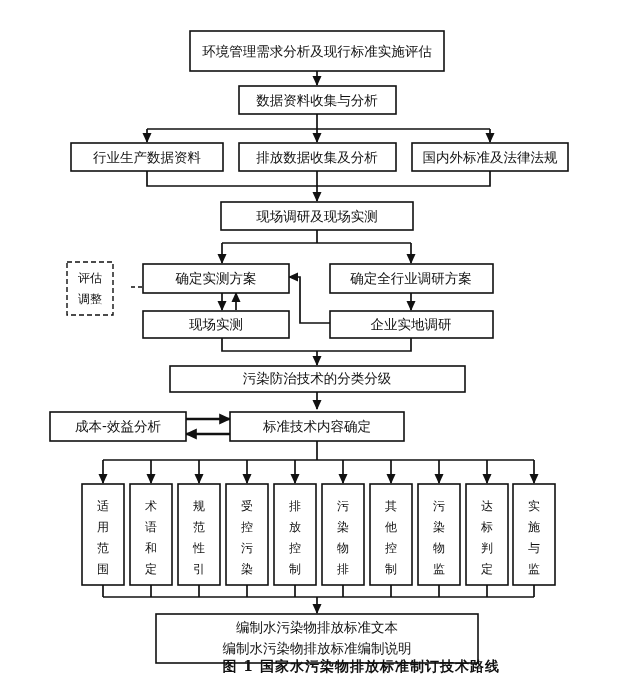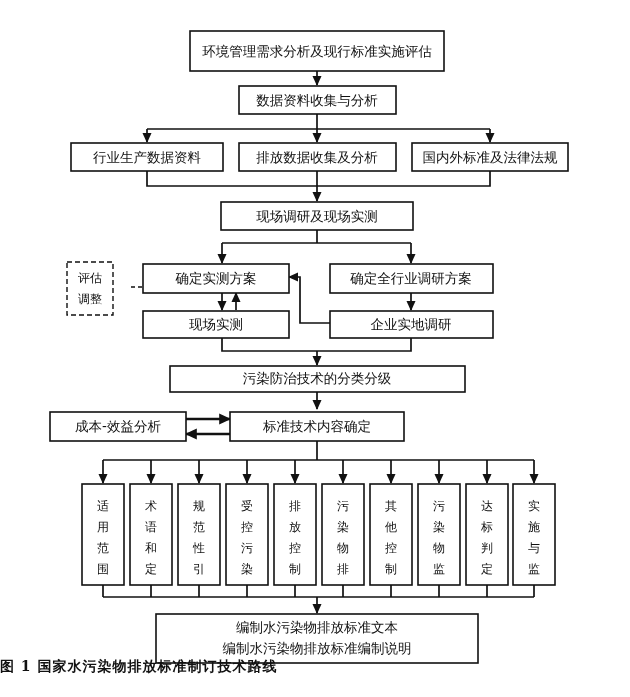--- a/index.html
+++ b/index.html
@@ -60,21 +60,21 @@
     dominant-baseline: middle;
   }
   .lbl-h { font-size: 13.5px; }
   .lbl-v { font-size: 12px; }
   .lbl-small { font-size: 12px; }
   .caption {
     position: absolute;
     left: 0;
     top: 658px;
     width: 500px;
-    text-align: left;
+    text-align: right;
     font-family: "DejaVu Serif", "Liberation Serif", serif;
     font-weight: bold;
     font-size: 14px;
     letter-spacing: 1px;
     color: #111111;
   }
 </style>
 </head>
 <body>
 

